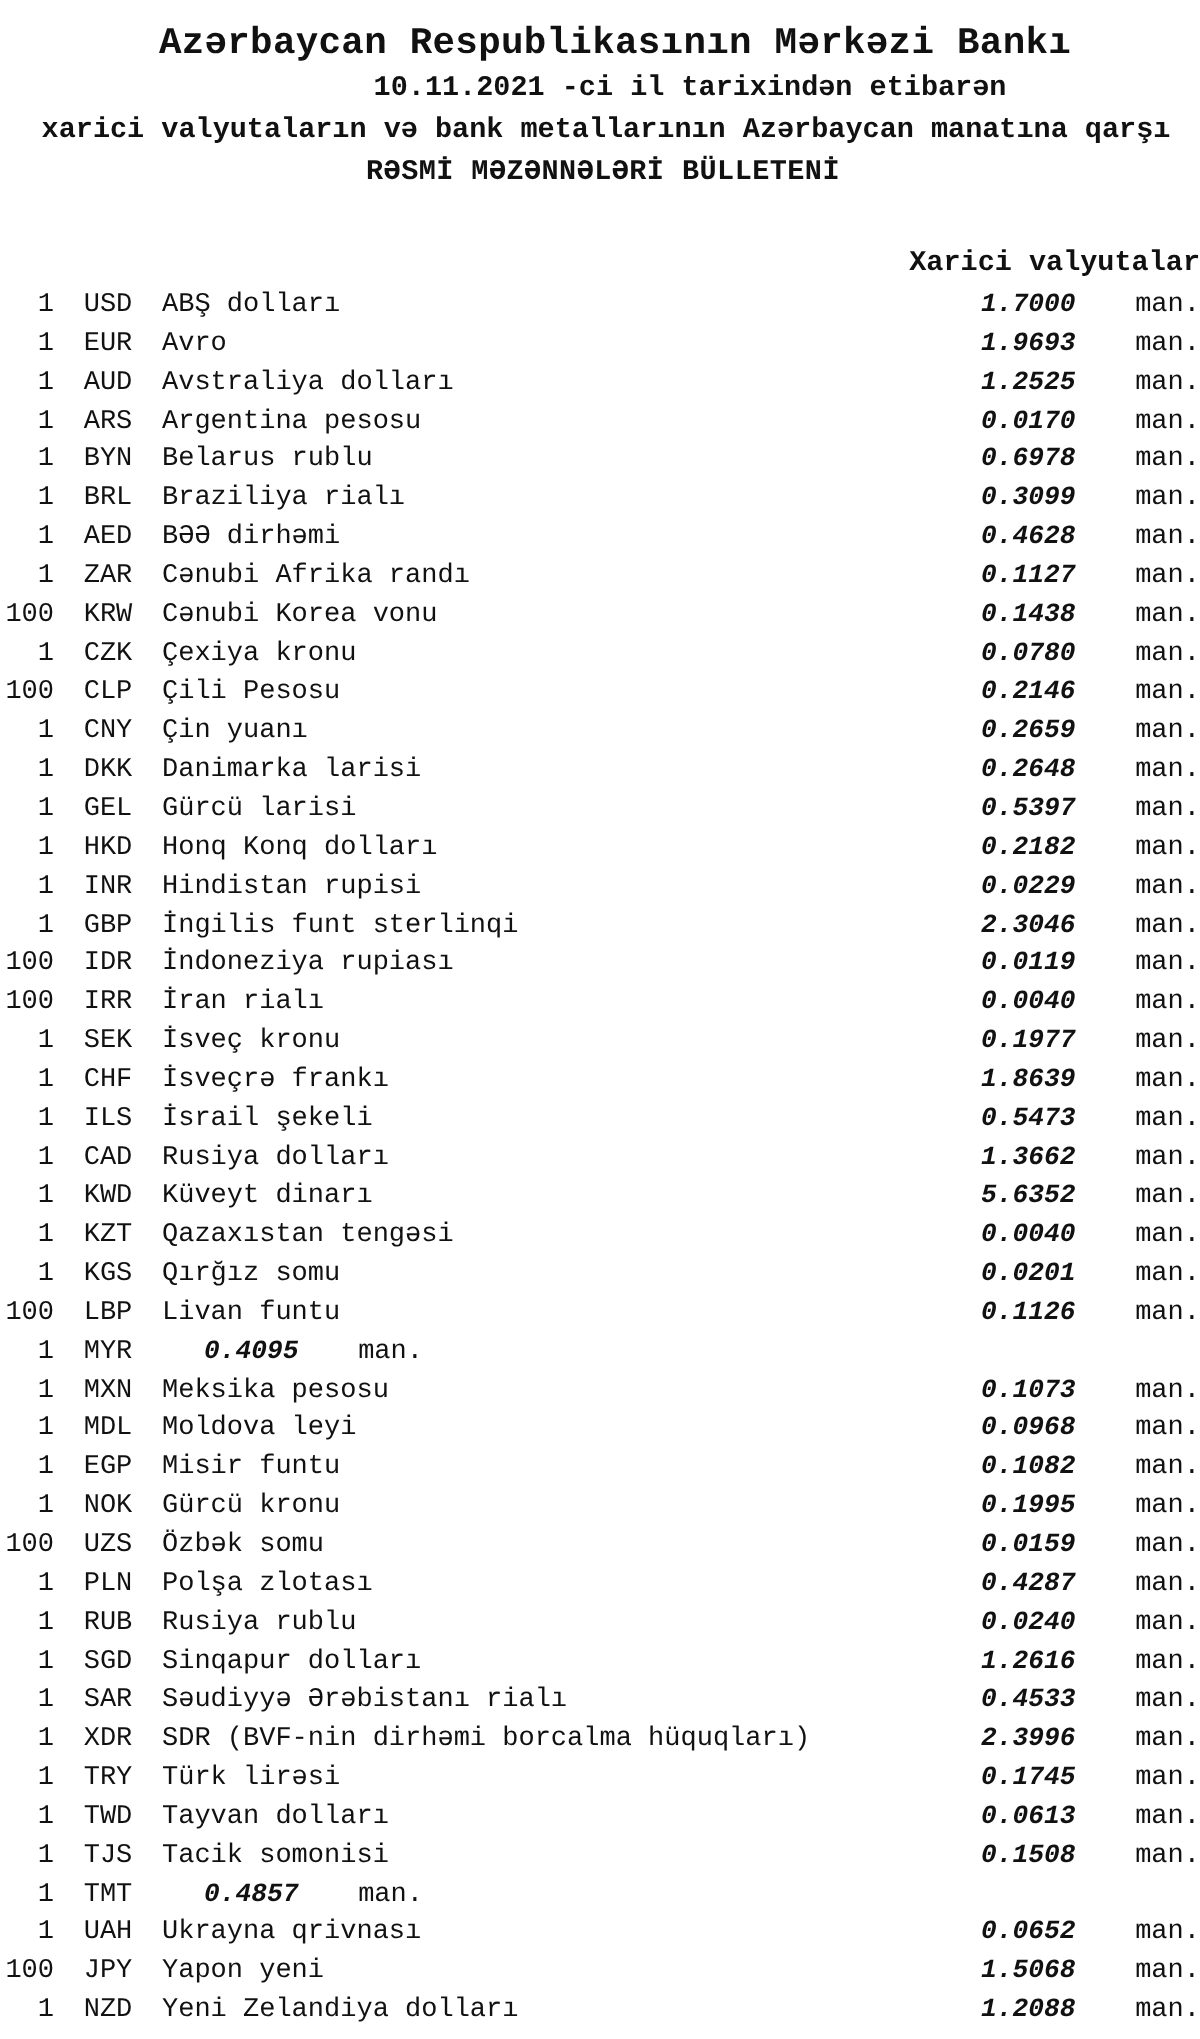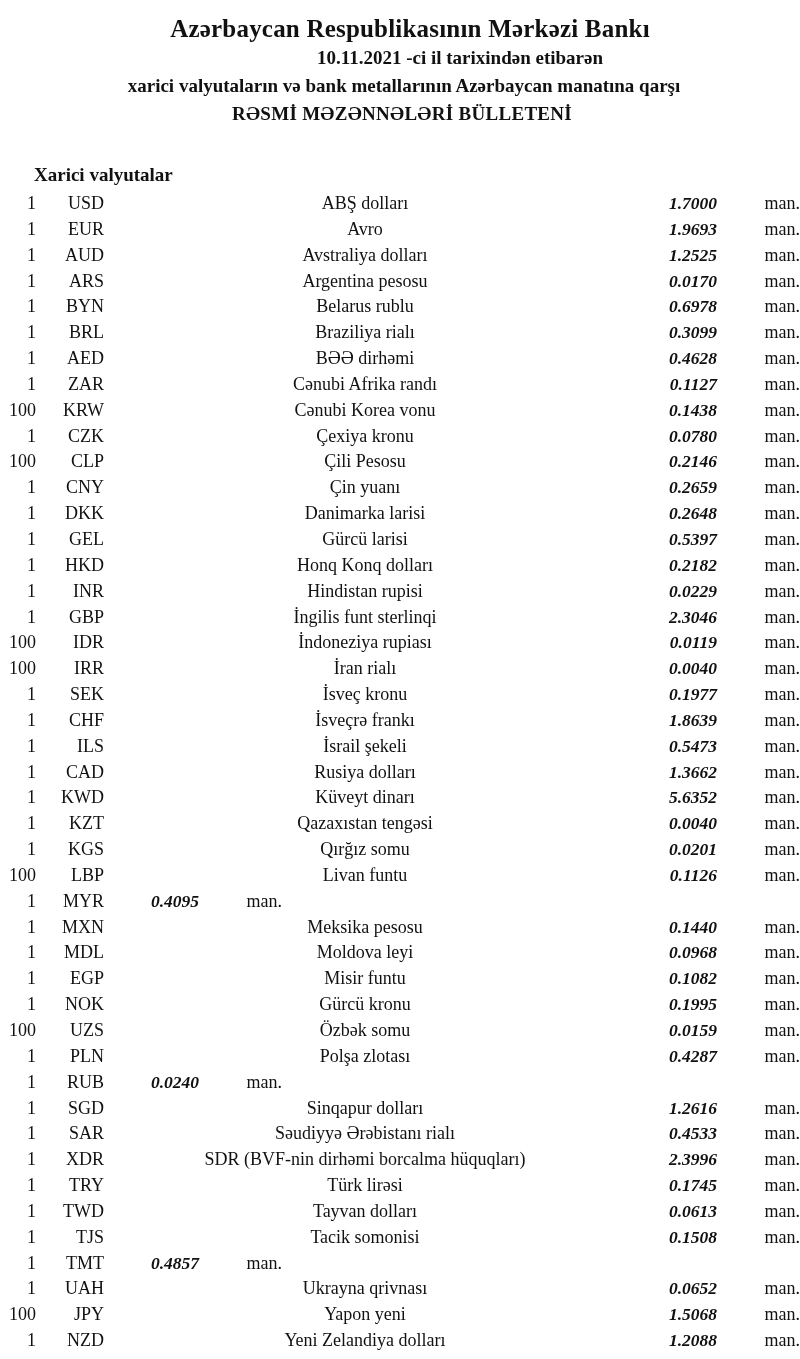--- a/index.html
+++ b/index.html
@@ -4,21 +4,21 @@
 <style>
   html, body { margin: 0; padding: 0; background: #ffffff; }
   .page {
     position: relative;
     width: 800px;
     height: 1359px;
     box-sizing: border-box;
     padding-top: 14px;
     background: #ffffff;
     color: #111111;
-    font-family: Liberation Serif, serif;
+    font-family: Liberation Mono, monospace;
     overflow: hidden;
   }
   .title {
     font-size: 25px;
     font-weight: bold;
     text-align: center;
     line-height: 30px;
     padding-left: 20px;
     letter-spacing: 0.2px;
   }
@@ -28,35 +28,34 @@
     text-align: center;
     line-height: 28px;
   }
   .hline.date { transform: translateX(60px); }
   .hline.subject { padding-left: 8px; }
   .hline.bulletin { padding-left: 4px; letter-spacing: 0.3px; }
   .section-title {
     margin-top: 36px;
     font-size: 19px;
     font-weight: bold;
-    text-align: left;
+    text-align: right;
     line-height: 22px;
-    padding-left: 34px;
   }
   .rates-table { margin-top: 5px; }
   .row {
     display: flex;
     height: 25.85px;
     line-height: 25.85px;
     font-size: 18px;
     white-space: nowrap;
   }
   .qty  { width: 36px;  text-align: right; }
-  .code { width: 64px;  margin-left: 4px; text-align: right; }
-  .name { flex: 1;      margin-left: 4px; text-align: center; overflow: hidden; }
+  .code { width: 64px;  margin-left: 4px; text-align: center; }
+  .name { flex: 1;      margin-left: 4px; text-align: left; overflow: hidden; }
   .rate { width: 95px;  text-align: right; font-weight: bold; font-style: italic; font-size: 17.5px; }
   .unit { width: 83px;  box-sizing: border-box; padding-left: 14px; text-align: right; }
 </style>
 </head>
 <body>
 
 <div class="page">
   <div class="header">
     <div class="title">Azərbaycan Respublikasının Mərkəzi Bankı</div>
     <div class="hline date">10.11.2021 -ci il tarixindən etibarən</div>
@@ -287,21 +286,21 @@
     <span class="qty">1</span>
     <span class="code">MYR</span>
     <span class="rate">0.4095</span>
     <span class="unit">man.</span>
   </div>
 
   <div class="row">
     <span class="qty">1</span>
     <span class="code">MXN</span>
     <span class="name">Meksika pesosu</span>
-    <span class="rate">0.1440</span>
+    <span class="rate">0.1073</span>
     <span class="unit">man.</span>
   </div>
 
   <div class="row">
     <span class="qty">1</span>
     <span class="code">MDL</span>
     <span class="name">Moldova leyi</span>
     <span class="rate">0.0968</span>
     <span class="unit">man.</span>
   </div>
@@ -334,20 +333,21 @@
     <span class="qty">1</span>
     <span class="code">PLN</span>
     <span class="name">Polşa zlotası</span>
     <span class="rate">0.4287</span>
     <span class="unit">man.</span>
   </div>
 
   <div class="row">
     <span class="qty">1</span>
     <span class="code">RUB</span>
+    <span class="name">Rusiya rublu</span>
     <span class="rate">0.0240</span>
     <span class="unit">man.</span>
   </div>
 
   <div class="row">
     <span class="qty">1</span>
     <span class="code">SGD</span>
     <span class="name">Sinqapur dolları</span>
     <span class="rate">1.2616</span>
     <span class="unit">man.</span>

